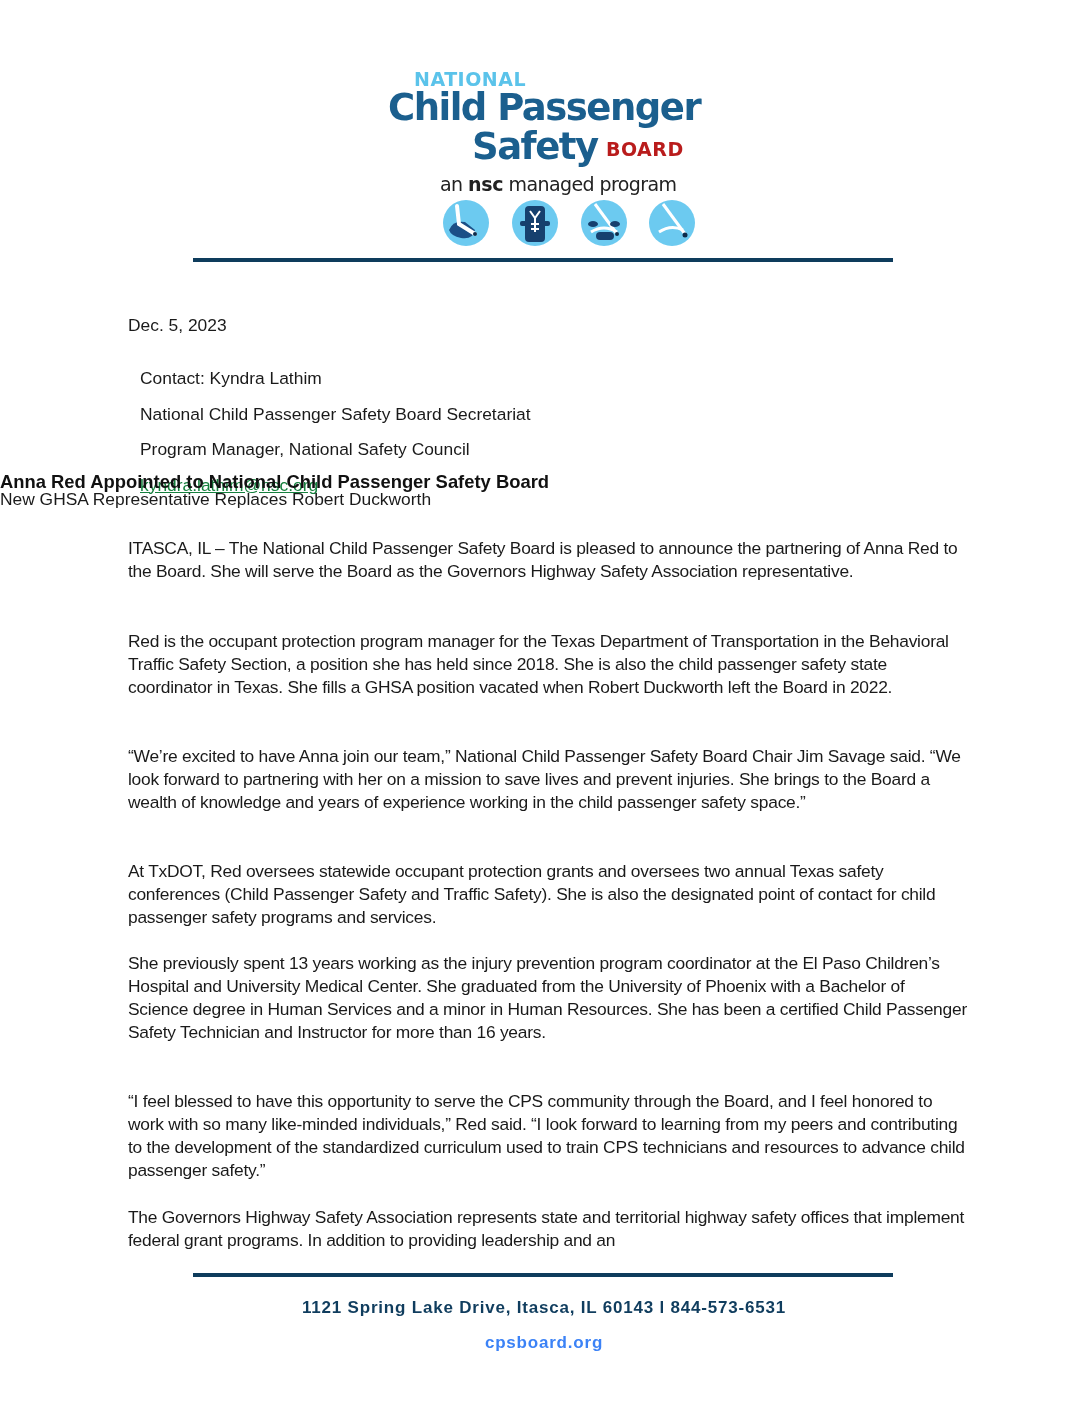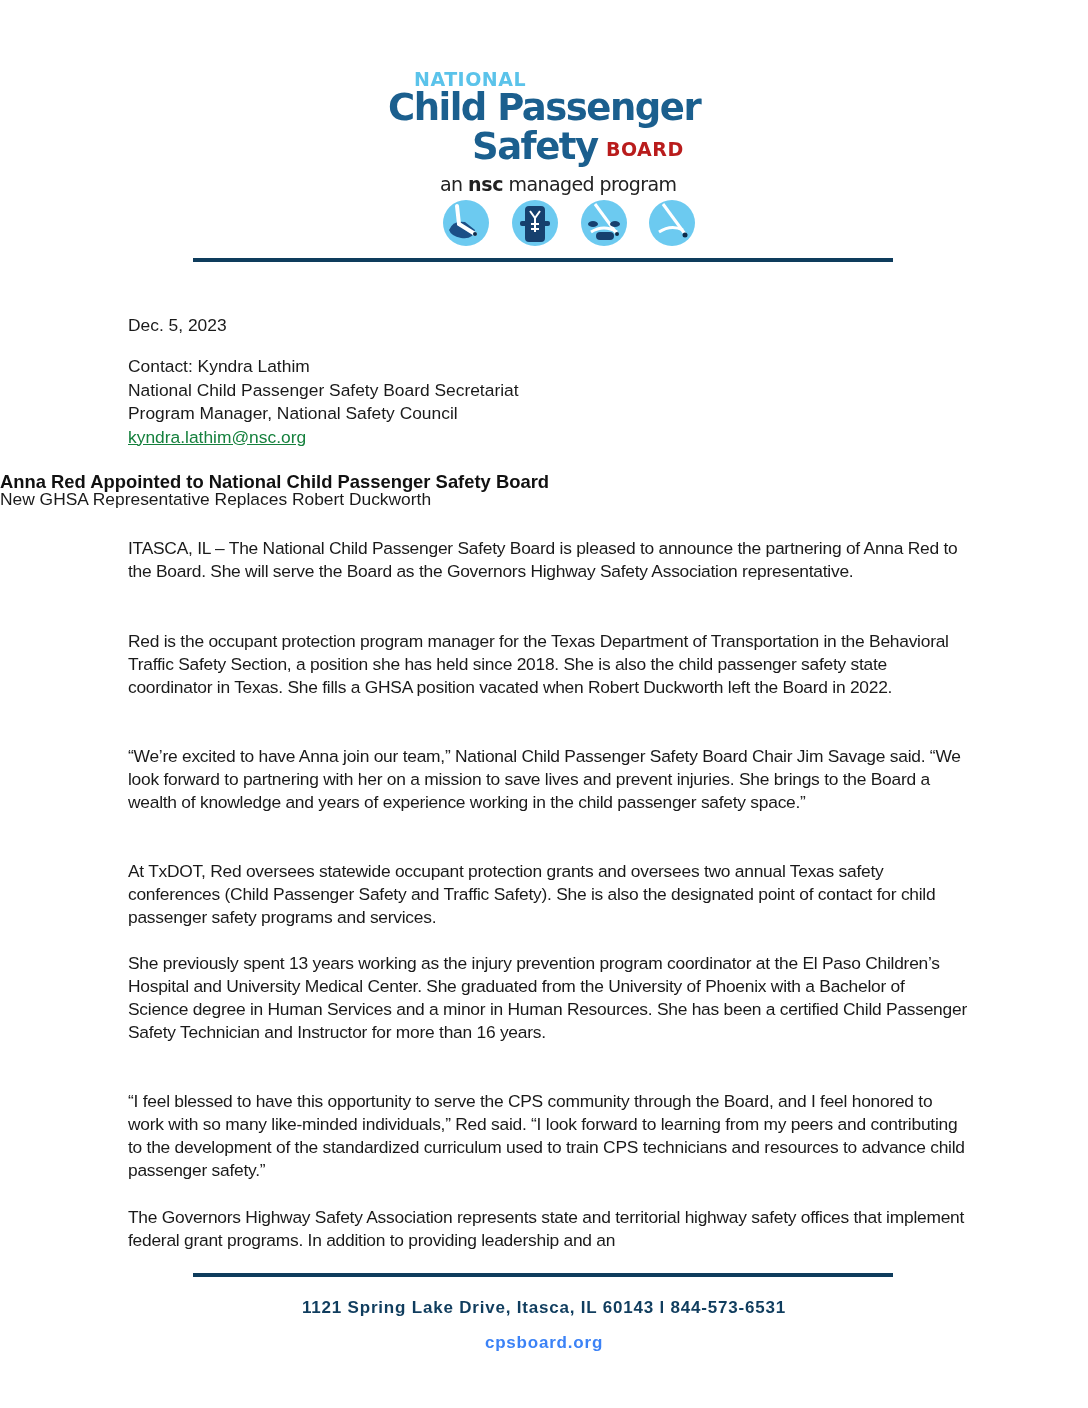--- a/index.html
+++ b/index.html
@@ -19,21 +19,21 @@
               font-size: 19px; color: #222; letter-spacing: -0.6px; white-space: nowrap; }
   .logo-tag b { font-weight: 900; letter-spacing: -0.3px; }
 
   .icons { position: absolute; top: 200px; left: 0; width: 1088px; height: 46px; }
   .icon-circle { position: absolute; width: 46px; height: 46px; border-radius: 50%; background: #6ccaf0; overflow: hidden; }
   .icon-circle svg { width: 46px; height: 46px; display: block; }
 
   .rule { position: absolute; left: 193px; width: 700px; height: 4px; background: #0e3c5c; }
 
   .body-text { position: absolute; left: 128px; width: 840px; font-size: 17.4px; line-height: 23.5px; color: #1a1a1a; }
-  .body-text p { margin: 0; }
+  .body-text p { margin: 12px; }
   .date { top: 314px; }
   .contact { top: 355px; }
   .contact a { color: #15803d; text-decoration: underline; }
   .headline { position: absolute; top: 471px; left: 0; width: 936px; text-align: left; font-weight: bold;
               font-size: 18.4px; color: #111; }
   .subhead { position: absolute; top: 489px; left: 0; width: 1088px; font-size: 17.4px; color: #1a1a1a; }
 
   .para { position: absolute; left: 128px; width: 840px; font-size: 17.4px; line-height: 23px; letter-spacing: -0.25px; color: #1a1a1a; }
 
   .footer-address { position: absolute; top: 1298px; left: 0; width: 1088px; text-align: center; font-weight: bold;

